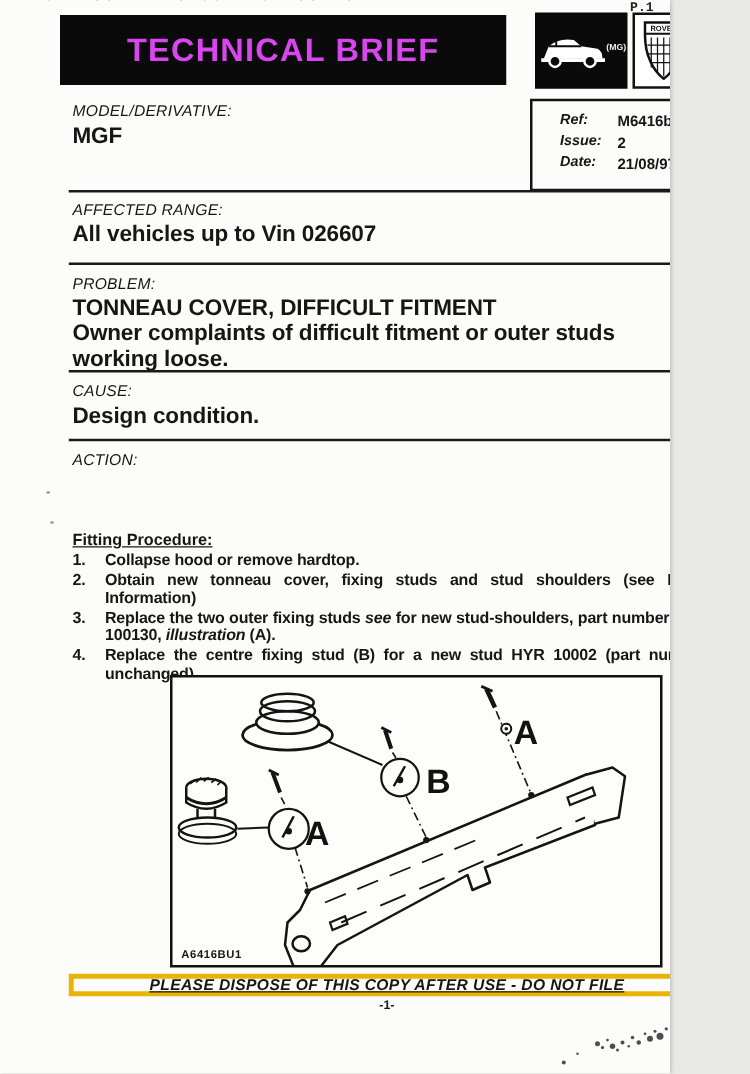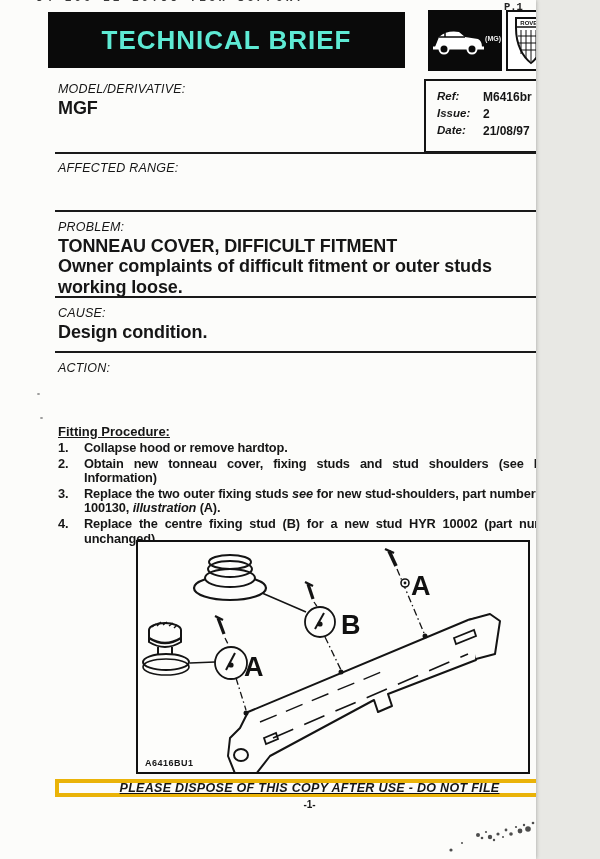--- a/index.html
+++ b/index.html
@@ -7,28 +7,28 @@
     position:relative;width:536px;height:859px;background:#fcfcfa;
     font-family:"Liberation Sans",sans-serif;color:#161616;overflow:hidden;
     box-shadow:0 0 4px rgba(0,0,0,.3);
   }
   
   .fax-strip{position:absolute;left:36px;top:0;width:390px;height:8px;overflow:hidden;}
   .fax-strip span{display:block;margin-top:-8px;font-size:11px;font-weight:bold;letter-spacing:3px;color:#3a3a3a;font-family:"Liberation Mono",monospace;}
   .page-marker{position:absolute;left:504px;top:1px;font-size:10.5px;font-weight:bold;font-family:"Liberation Mono",monospace;color:#222;}
   
   .title-bar{position:absolute;left:48px;top:12px;width:357px;height:56px;background:#0a0a0a;display:flex;align-items:center;justify-content:center;}
-  .title-bar span{color:#5eead4;font-size:26px;font-weight:bold;letter-spacing:1px;}
+  .title-bar span{color:#d946ef;font-size:26px;font-weight:bold;letter-spacing:1px;}
   
   .logo-block{position:absolute;left:428px;top:10px;width:132px;height:61px;}
   .mg-box{position:absolute;left:0;top:0;width:74px;height:61px;background:#0a0a0a;}
   .mg-label{position:absolute;right:1px;top:25px;color:#eee;font-size:7px;font-weight:bold;letter-spacing:0;}
   .rover-box{position:absolute;left:78px;top:0;width:50px;height:61px;background:#fff;border:2px solid #111;box-sizing:border-box;display:flex;align-items:center;justify-content:center;}
   
-  .ref-box{position:absolute;left:424px;top:79px;width:136px;height:74px;border:2px solid #141414;box-sizing:border-box;padding:9px 0 0 11px;}
+  .ref-box{position:absolute;left:424px;top:79px;width:136px;height:74px;border:2px solid #141414;box-sizing:border-box;padding:9px 0 0 22px;}
   .ref-row{display:flex;margin-bottom:3px;}
   .ref-row .lbl{width:46px;font-style:italic;font-size:11.5px;font-weight:600;}
   .ref-row .val{font-size:12px;font-weight:bold;}
   
   .sec-label{position:absolute;left:58px;font-style:italic;font-size:12.5px;font-weight:500;letter-spacing:.2px;}
   .sec-value{position:absolute;left:58px;font-size:18px;font-weight:bold;letter-spacing:-.1px;}
   .rule{position:absolute;left:55px;width:509px;height:2px;background:#1a1a1a;}
   
   .action-para{position:absolute;left:58px;top:377px;width:507px;font-size:12.5px;font-weight:bold;line-height:15px;text-align:justify;letter-spacing:-.2px;}
   .underline{text-decoration:underline;}
@@ -99,20 +99,21 @@
       <span class="val">21/08/97</span>
     </div>
   </div>
 
   <div class="sec-label" style="top:82px;">MODEL/DERIVATIVE:</div>
   <div class="sec-value" style="top:98px;">MGF</div>
 
   <div class="rule" style="top:152px;"></div>
 
   <div class="sec-label" style="top:161px;">AFFECTED RANGE:</div>
+  <div class="sec-value" style="top:177px;">All vehicles up to Vin 026607</div>
 
   <div class="rule" style="top:210px;"></div>
 
   <div class="sec-label" style="top:220px;">PROBLEM:</div>
   <div class="sec-value" style="top:236px;">TONNEAU COVER, DIFFICULT FITMENT</div>
   <div class="sec-value" style="top:256px;">Owner complaints of difficult fitment or outer studs working loose.</div>
 
   <div class="rule" style="top:296px;"></div>
 
   <div class="sec-label" style="top:306px;">CAUSE:</div>

